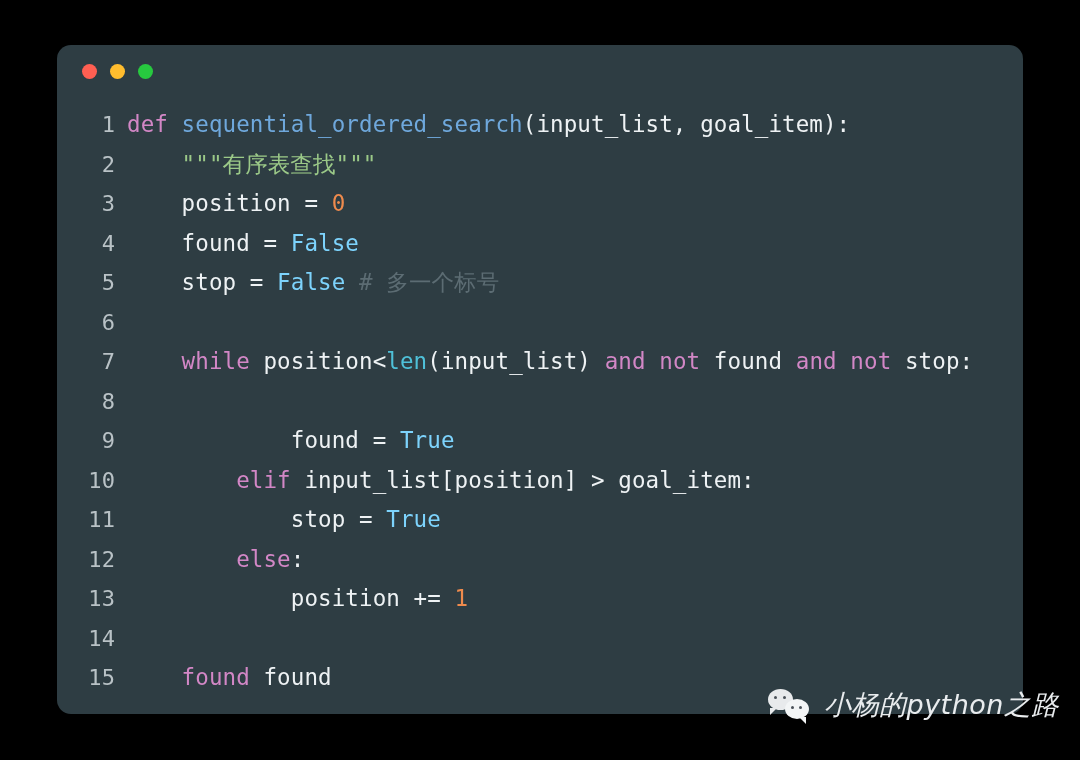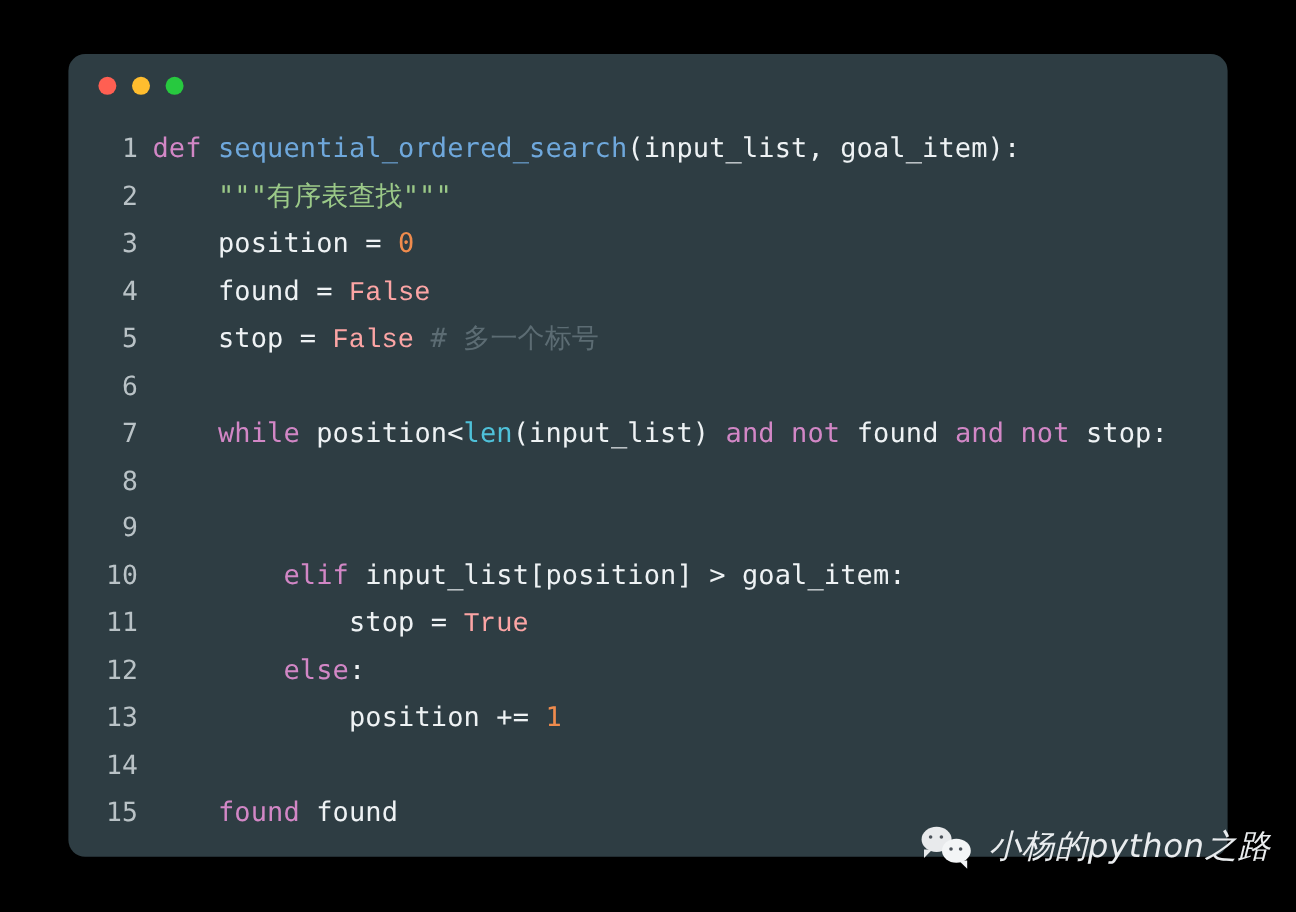--- a/index.html
+++ b/index.html
@@ -77,21 +77,21 @@
     color: #eef2f4;
   }
 
   
   .kw   { color: #d287c6; text-align: right; }
   .fn   { color: #6fa8dc; }
   .str  { color: #9bc988; }
   .num  { color: #ef8b4d; }
   .cmt  { color: #5c6c73; }
   .bi   { color: #4fc1d9; }
-  .cnst { color: #fca5a5; font-family: Liberation Mono, monospace; }
+  .cnst { color: #7dd3fc; }
   .plain{ color: #eef2f4; margin-top: 24px; }
 
   #watermark {
     position: absolute;
     left: 768px;
     top: 683px;
     display: flex;
     align-items: center;
     height: 44px;
     font-style: italic;
@@ -165,21 +165,21 @@
 
   <div id="code-area">
       <div class="code-line"><span class="lineno">1</span><span class="linecode"><span class="kw">def </span><span class="fn">sequential_ordered_search</span><span class="plain">(input_list, goal_item):</span></span></div>
       <div class="code-line"><span class="lineno">2</span><span class="linecode"><span class="plain">    </span><span class="str">"""有序表查找"""</span></span></div>
       <div class="code-line"><span class="lineno">3</span><span class="linecode"><span class="plain">    position = </span><span class="num">0</span></span></div>
       <div class="code-line"><span class="lineno">4</span><span class="linecode"><span class="plain">    found = </span><span class="cnst">False</span></span></div>
       <div class="code-line"><span class="lineno">5</span><span class="linecode"><span class="plain">    stop = </span><span class="cnst">False</span><span class="plain"> </span><span class="cmt"># 多一个标号</span></span></div>
       <div class="code-line"><span class="lineno">6</span><span class="linecode"><span class="plain"></span></span></div>
       <div class="code-line"><span class="lineno">7</span><span class="linecode"><span class="plain">    </span><span class="kw">while</span><span class="plain"> position&lt;</span><span class="bi">len</span><span class="plain">(input_list) </span><span class="kw">and</span><span class="plain"> </span><span class="kw">not</span><span class="plain"> found </span><span class="kw">and</span><span class="plain"> </span><span class="kw">not</span><span class="plain"> stop:</span></span></div>
       <div class="code-line"><span class="lineno">8</span></div>
-      <div class="code-line"><span class="lineno">9</span></div>
+      <div class="code-line"><span class="lineno">9</span><span class="linecode"><span class="plain">            found = </span><span class="cnst">True</span></span></div>
       <div class="code-line"><span class="lineno">10</span><span class="linecode"><span class="plain">        </span><span class="kw">elif</span><span class="plain"> input_list[position] &gt; goal_item:</span></span></div>
       <div class="code-line"><span class="lineno">11</span><span class="linecode"><span class="plain">            stop = </span><span class="cnst">True</span></span></div>
       <div class="code-line"><span class="lineno">12</span><span class="linecode"><span class="plain">        </span><span class="kw">else</span><span class="plain">:</span></span></div>
       <div class="code-line"><span class="lineno">13</span><span class="linecode"><span class="plain">            position += </span><span class="num">1</span></span></div>
       <div class="code-line"><span class="lineno">14</span><span class="linecode"><span class="plain"></span></span></div>
       <div class="code-line"><span class="lineno">15</span><span class="linecode"><span class="plain">    </span><span class="kw">found</span><span class="plain"> found</span></span></div>
     </div>
 
 </div>
 

